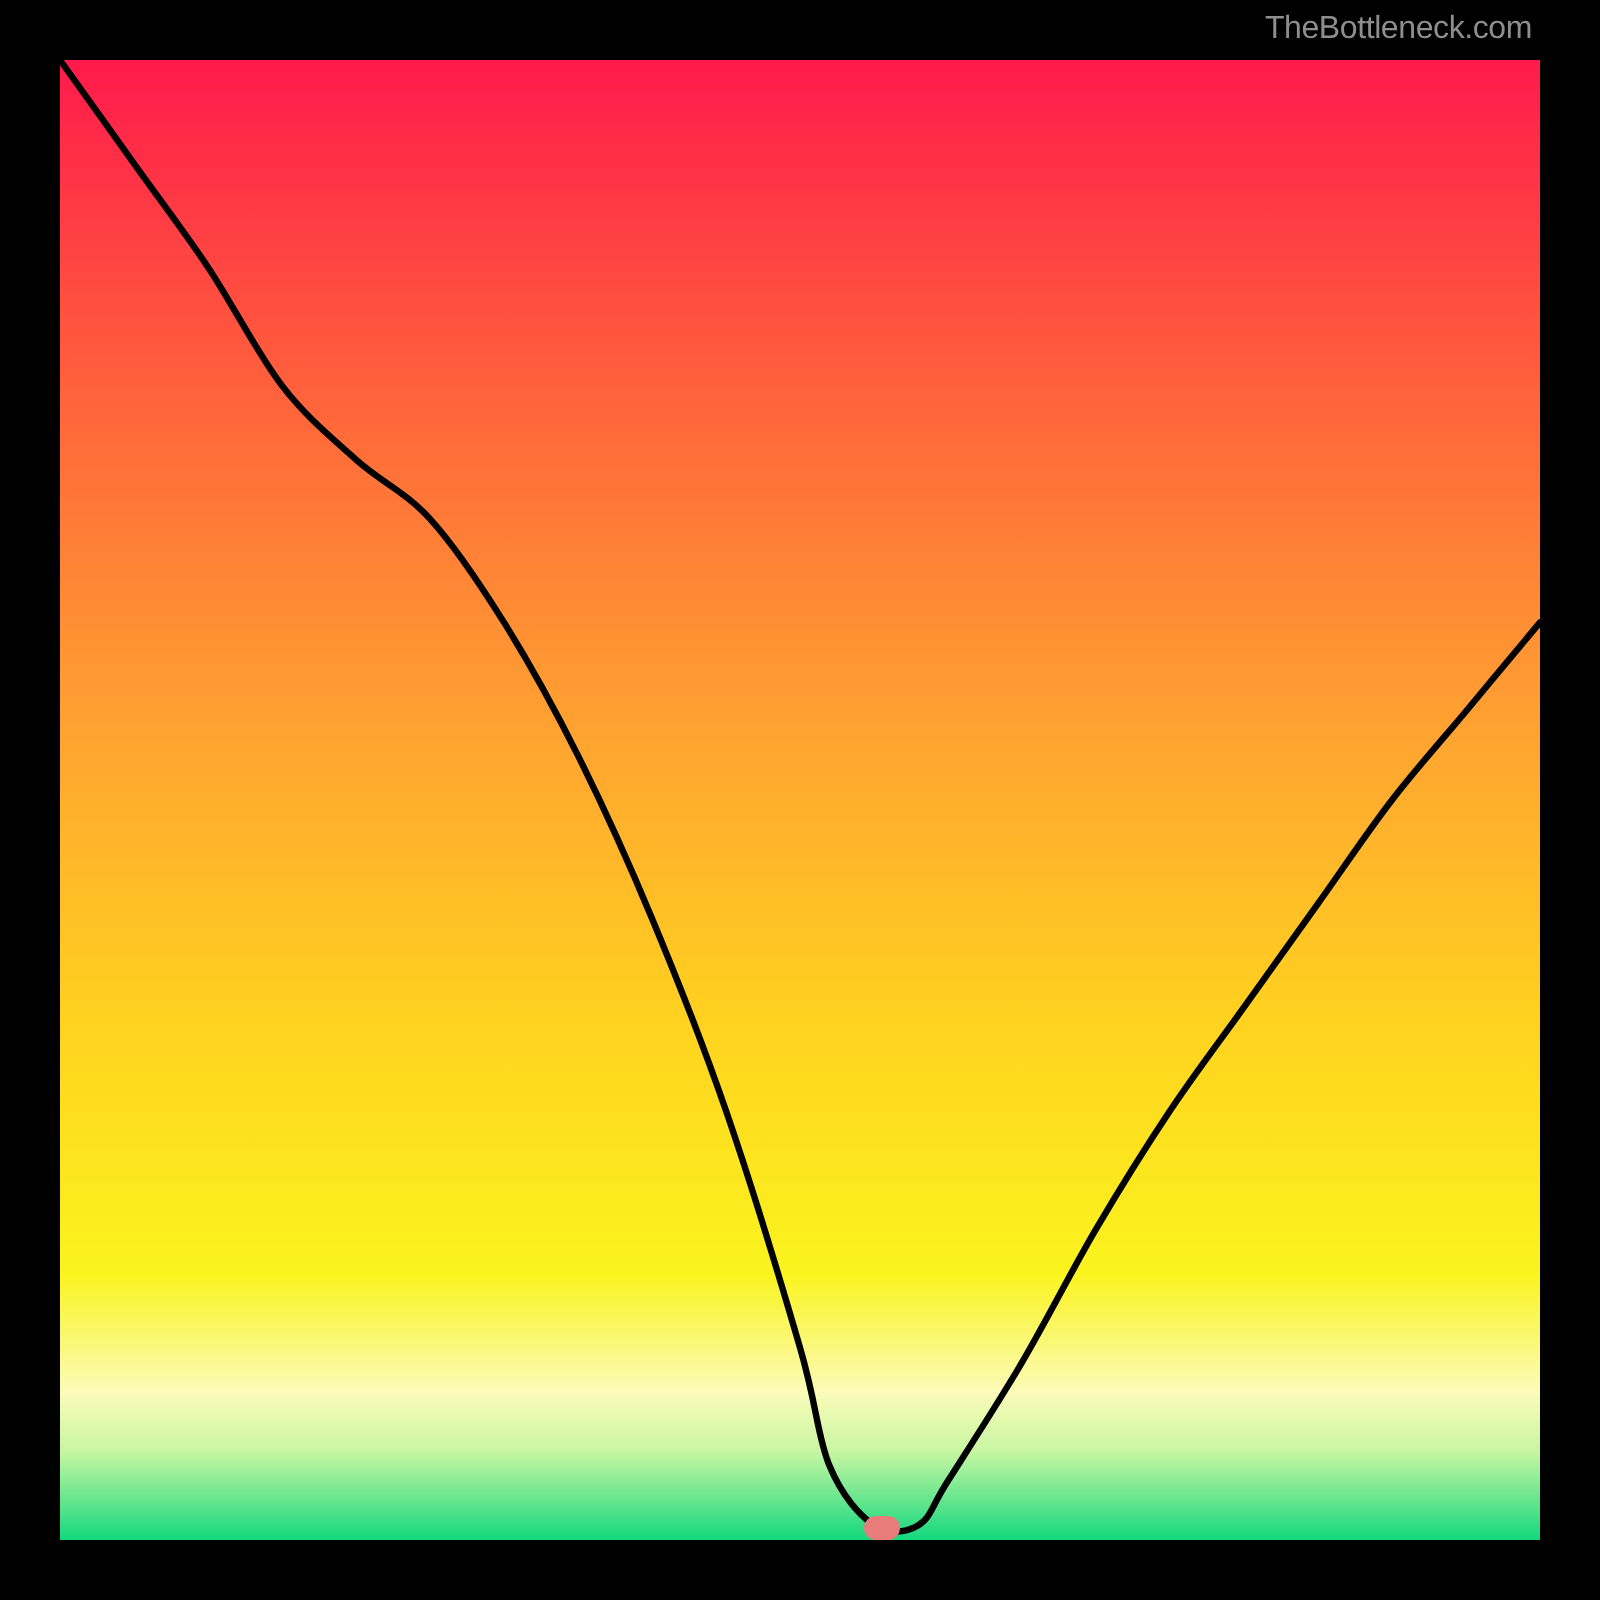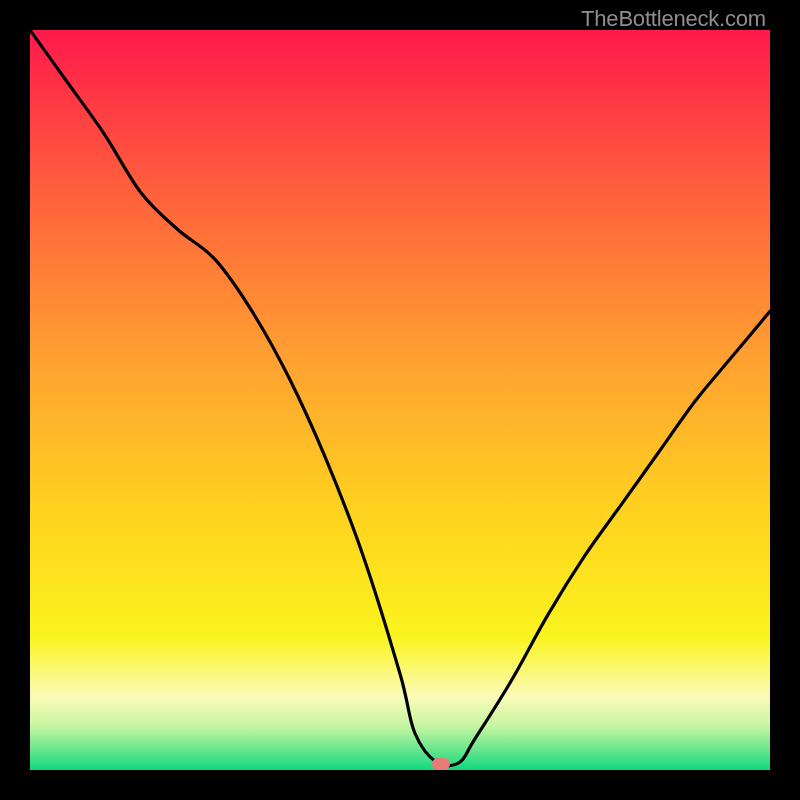--- a/index.html
+++ b/index.html
@@ -48,21 +48,21 @@
     top: 0;
     width: 100%;
     height: 100%;
     z-index: 2;
   }
   .watermark {
     position: absolute;
     top: 6px;
     right: 34px;
     font-family: Arial, Helvetica, sans-serif;
-    font-size: 22px;
+    font-size: 16px;
     color: #8e8e8e;
     letter-spacing: -0.2px;
     z-index: 5;
   }
 </style>
 </head>
 <body>
 
 <div class="frame">
   <div class="plot">

